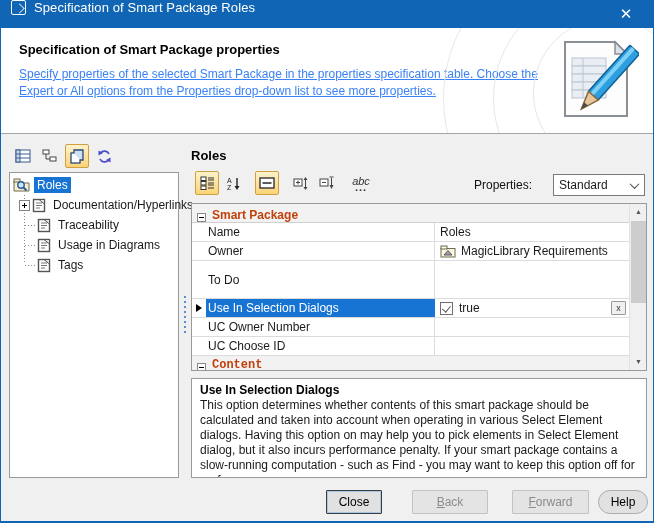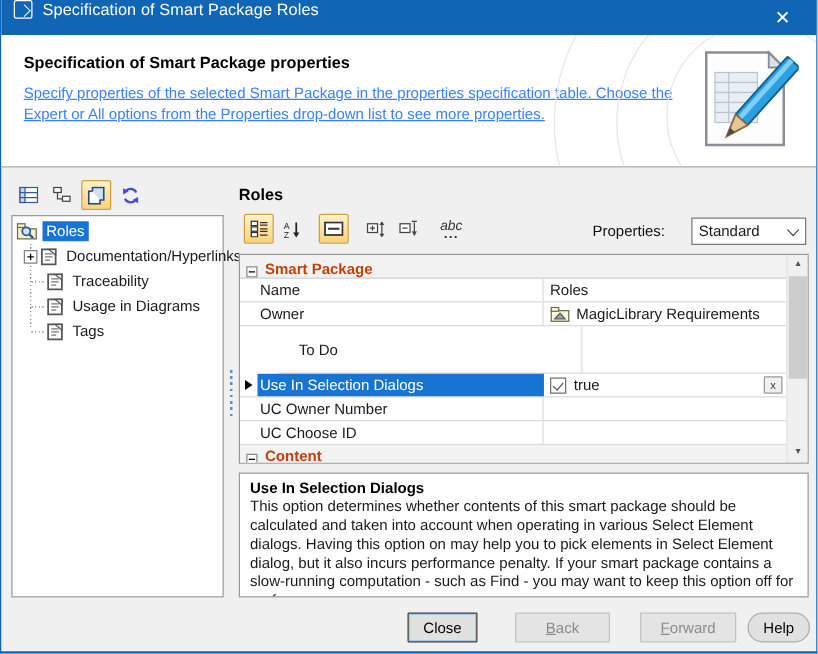--- a/index.html
+++ b/index.html
@@ -59,21 +59,21 @@
   .gap8 { width:8px; }
   .props { position:absolute; top:174px; right:8px; display:flex; align-items:center;gap:16px; }
   .props .plabel { margin-right:5px; color:#111; }
   .combo { width:92px; height:22px; background:#fff; border:1px solid #7a7a7a; display:flex; align-items:center; padding-left:5px; position:relative; cursor:pointer; }
   .combo .chev { position:absolute; right:6px; top:7px; width:7px; height:7px; border-right:1.4px solid #444; border-bottom:1.4px solid #444; transform:rotate(45deg) translate(-1px,-1px); }
 
   
   .tablebox { position:absolute; left:190px; top:203px; width:456px; height:168px; background:#fff; border:1px solid #9a9a9a; overflow:hidden; }
   .tbl { position:absolute; left:0; top:0; right:17px; }
   .prow { display:flex; border-bottom:1px solid #dcdcdc; height:19px; }
-  .prow.tall { height:38px;margin-left:31px; }
+  .prow.tall { height:38px; }
   .prow.group { background:#f2f2f2; border-bottom:1px solid #d0d0d0; align-items:flex-end; font-weight:bold; color:#c2410c; }
   .minusbox { width:9px; height:9px; border:1px solid #8a8a8a; background:#fff; margin:0 6px 0 5px; position:relative; flex:0 0 auto; cursor:pointer; }
   .minusbox::before { content:""; position:absolute; left:1px; top:3px; width:5px; height:1px; background:#000; }
   .gutter { width:14px; flex:0 0 auto; display:flex; align-items:center; justify-content:center; }
   .marker { width:0; height:0; border-left:6px solid #000; border-top:4px solid transparent; border-bottom:4px solid transparent; }
   .ncell { width:229px; flex:0 0 auto; border-right:1px solid #dcdcdc; display:flex; align-items:center; padding-left:2px; }
   .prow.tall .ncell { align-items:center; }
   .ncell.sel { background:#1874d2; color:#fff; border-right-color:#1874d2; }
   .vcell { flex:1; display:flex; align-items:center; padding-left:5px; position:relative; }
   .vcell .vicn { margin-right:5px; display:flex; }
@@ -368,21 +368,21 @@
         <div class="ncell">UC Owner Number</div>
         <div class="vcell"></div>
       </div>
 
       <div class="prow">
         <div class="gutter"></div>
         <div class="ncell">UC Choose ID</div>
         <div class="vcell"></div>
       </div>
 
-      <div class="prow group" style="border-bottom:none; height:16px;">
+      <div class="prow group" style="border-bottom:none; height:16px;font-family:Liberation Mono, monospace;">
         <span class="minusbox"></span>
         <span>Content</span>
       </div>
 
     </div>
 
     <div class="vscroll">
       <div class="varrow up">▲</div>
       <div class="vthumb"></div>
       <div class="varrow down">▼</div>

